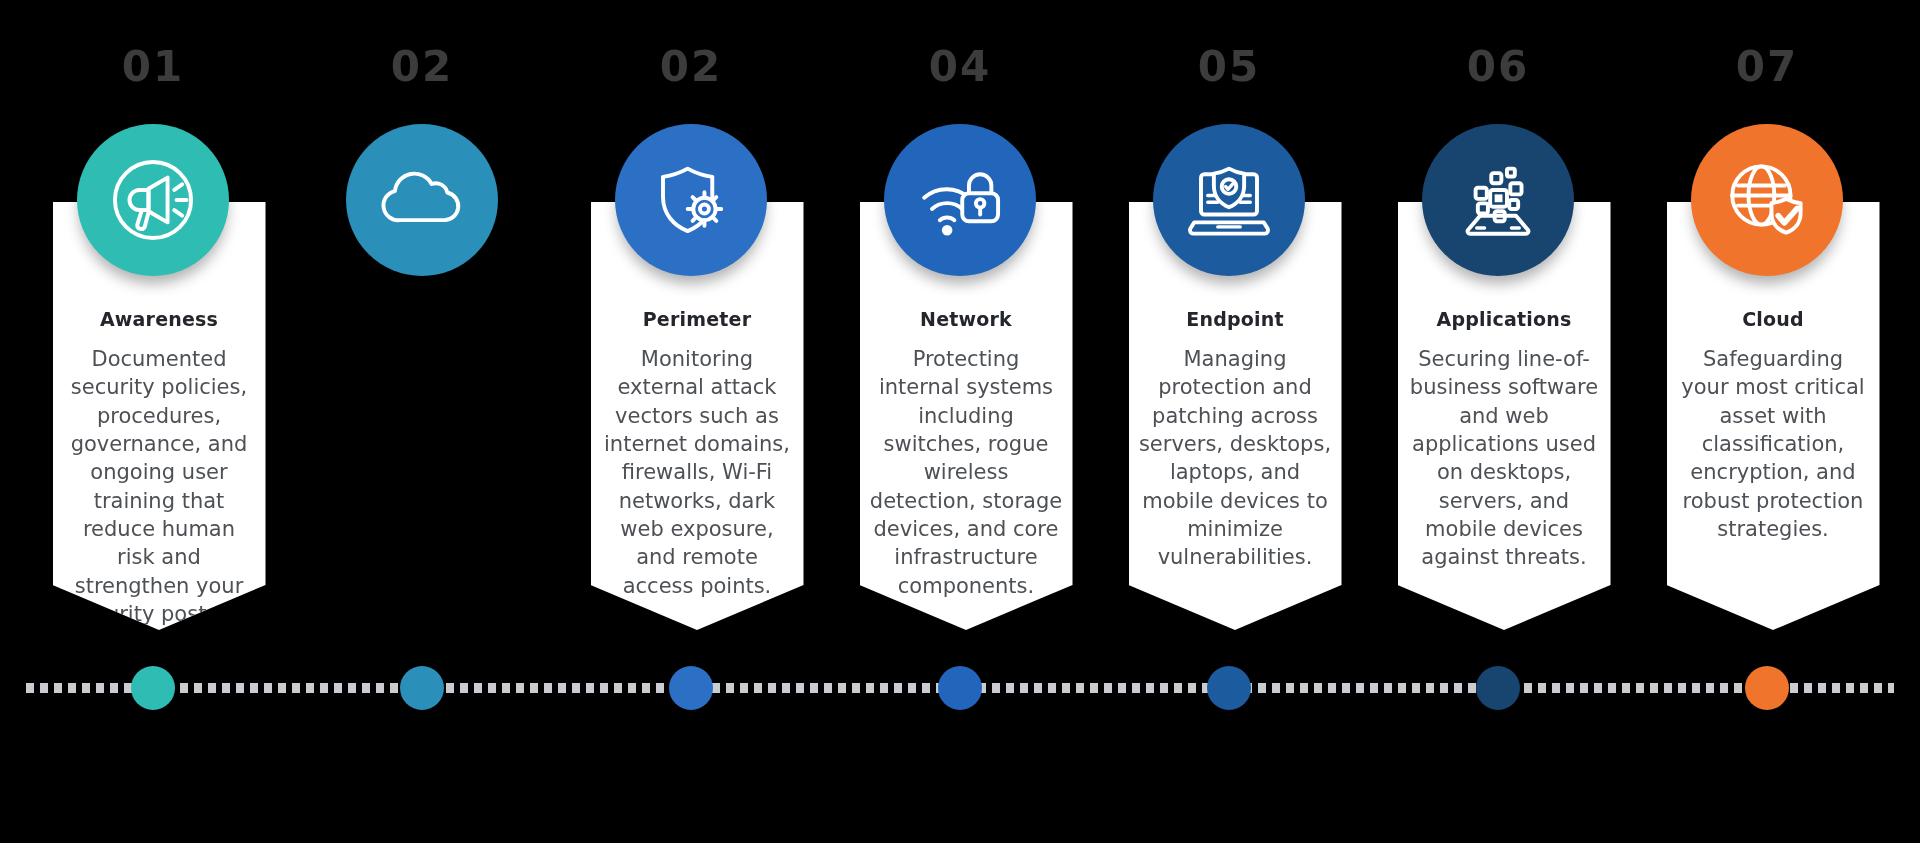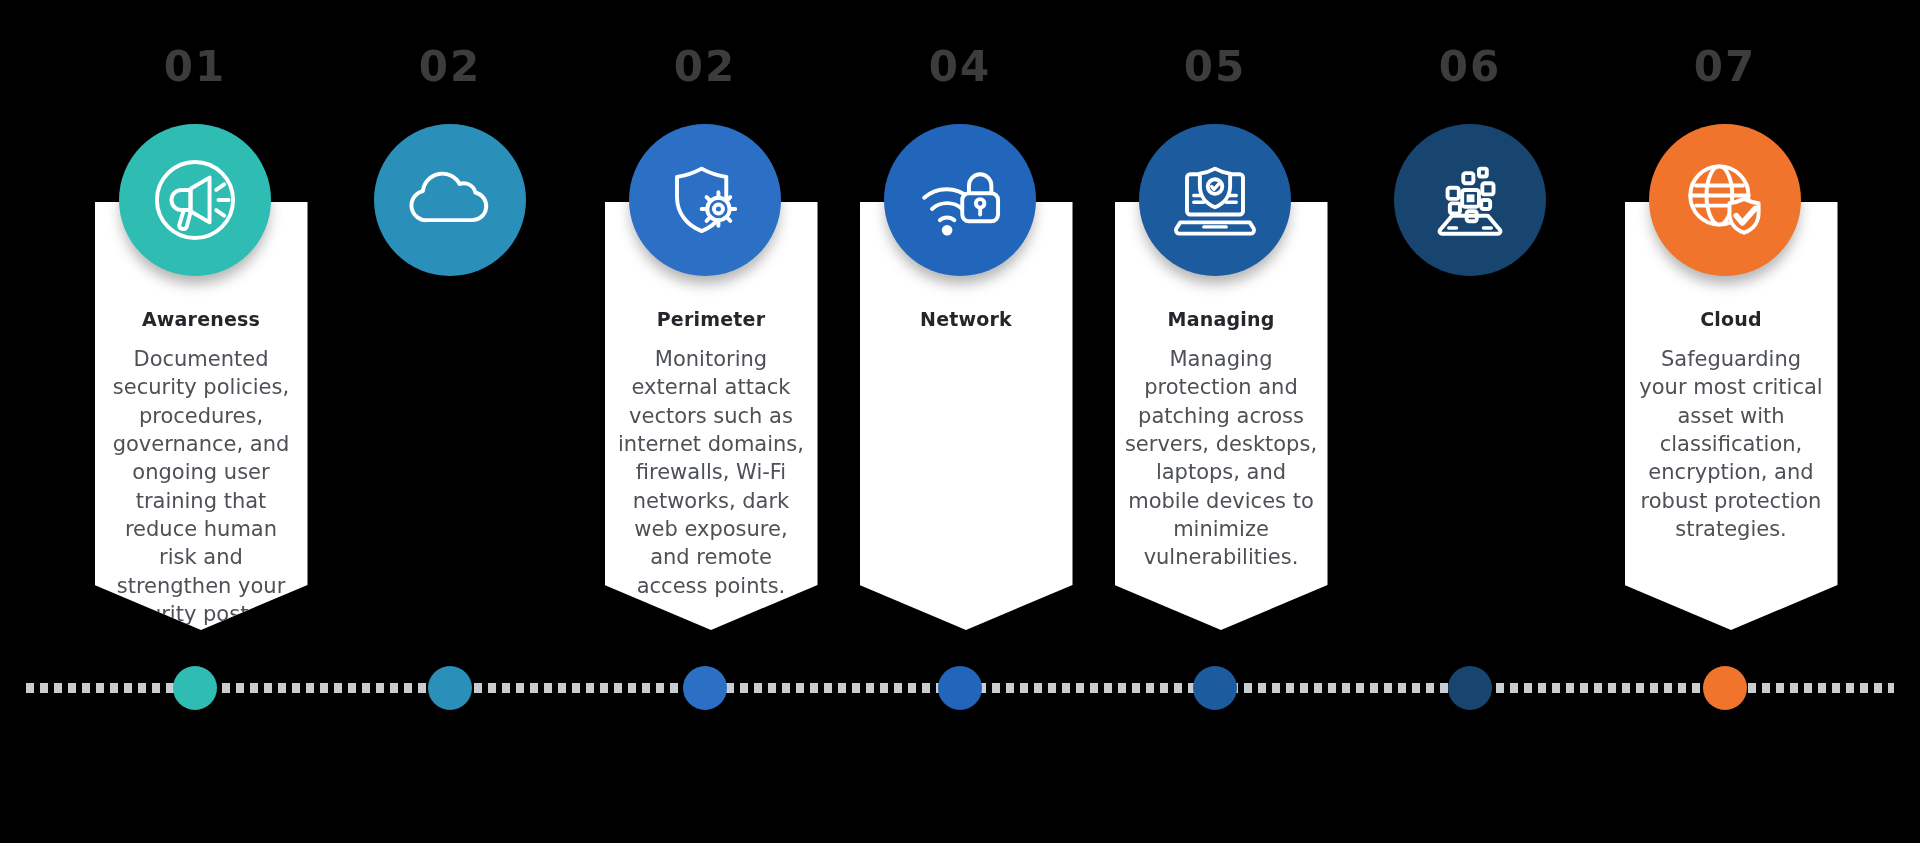--- a/index.html
+++ b/index.html
@@ -2,21 +2,21 @@
 <html><head>
 <meta charset="utf-8">
 <style>
   html,body{margin:0;padding:0;background:#000;}
   body{
     width:1920px;height:843px;position:relative;overflow:hidden;
     font-family:"DejaVu Sans","Liberation Sans",sans-serif;
   }
   .columns{
     position:absolute;inset:0;
-    display:flex;justify-content:center;gap:30px;padding:0 34px;
+    display:flex;justify-content:center;gap:44px;padding:0 34px;
   }
   .column{position:relative;width:225px;height:843px;flex:0 0 auto;}
   .layer-number{
     position:absolute;top:42px;left:0;width:100%;
     text-align:center;font-size:42px;font-weight:800;letter-spacing:2px;
     color:#3c3c3c;
   }
   .layer-circle{
     position:absolute;top:124px;left:50%;transform:translateX(-50%);
     width:152px;height:152px;border-radius:50%;z-index:2;
@@ -113,41 +113,42 @@
     <circle cx="38.5" cy="77" r="3" fill="#fff"></circle>
     <path d="M58 44 v-7 a10 10 0 0 1 20 0 v7"></path>
     <rect x="52" y="44" width="32" height="25" rx="6" fill="currentColor"></rect>
     <circle cx="68" cy="53" r="3.8"></circle>
     <path d="M68 57 v6"></path>
   </svg>
         </span>
     </div>
     <div class="layer-card">
       <h3 class="layer-title">Network</h3>
+      <p class="layer-desc">Protecting internal systems including switches, rogue wireless detection, storage devices, and core infrastructure components.</p>
     </div>
     <div class="timeline-dot" style="background: rgb(34, 102, 187);"></div>
   </div>
 
   <div class="column">
     <div class="layer-number">05</div>
     <div class="layer-circle" style="background: rgb(29, 91, 159); color: rgb(29, 91, 159);">
       <span class="icon">
           <svg viewBox="0 0 100 100" fill="none" stroke="#fff" stroke-width="3.5" stroke-linecap="round" stroke-linejoin="round">
     <rect x="25" y="27" width="50" height="36" rx="3"></rect>
     <path d="M19 70 h62 l3.5 5.5 a3 3 0 0 1 -2.7 4.5 H18.2 a3 3 0 0 1 -2.7 -4.5 Z"></path>
     <path d="M40 74 h20" stroke-width="3"></path>
     <path d="M31 46 h9 M31 52 h9 M60 46 h9 M60 52 h9" stroke-width="3"></path>
     <path d="M50 22 c4.5 2.5 9 3.8 13.5 4.5 v11 c0 9.5 -6 16 -13.5 19 c-7.5 -3 -13.5 -9.5 -13.5 -19 v-11 c4.5 -.7 9 -2 13.5 -4.5 Z" fill="currentColor"></path>
     <circle cx="50" cy="38" r="6.5"></circle>
     <path d="M47 38 l2.2 2.4 l4 -4.6" stroke-width="3"></path>
   </svg>
         </span>
     </div>
     <div class="layer-card">
-      <h3 class="layer-title">Managing</h3>
+      <h3 class="layer-title">Endpoint</h3>
       <p class="layer-desc">Managing protection and patching across servers, desktops, laptops, and mobile devices to minimize vulnerabilities.</p>
     </div>
     <div class="timeline-dot" style="background: rgb(29, 91, 159);"></div>
   </div>
 
   <div class="column">
     <div class="layer-number">06</div>
     <div class="layer-circle" style="background: rgb(23, 69, 111); color: rgb(23, 69, 111);">
       <span class="icon">
           <svg viewBox="0 0 100 100" fill="none" stroke="#fff" stroke-width="3.5" stroke-linecap="round" stroke-linejoin="round">
@@ -158,20 +159,24 @@
     <rect x="30" y="39" width="10" height="10" rx="2"></rect>
     <rect x="44" y="26" width="9" height="9" rx="2"></rect>
     <rect x="58" y="22" width="7" height="7" rx="1.5"></rect>
     <rect x="61" y="35" width="10" height="10" rx="2"></rect>
     <rect x="32" y="53" width="9" height="9" rx="2"></rect>
     <rect x="47" y="60" width="9" height="9" rx="2"></rect>
     <rect x="60" y="50" width="8" height="8" rx="2"></rect>
     <path d="M25 46 v0 M25 52 v0 M25 58 v0 M76 46 v0 M76 52 v0 M76 58 v0" stroke-width="4" stroke-dasharray="0.1 6"></path>
   </svg>
         </span>
+    </div>
+    <div class="layer-card">
+      <h3 class="layer-title">Applications</h3>
+      <p class="layer-desc">Securing line-of-business software and web applications used on desktops, servers, and mobile devices against threats.</p>
     </div>
     <div class="timeline-dot" style="background: rgb(23, 69, 111);"></div>
   </div>
 
   <div class="column">
     <div class="layer-number">07</div>
     <div class="layer-circle" style="background: rgb(240, 116, 44); color: rgb(240, 116, 44);">
       <span class="icon">
           <svg viewBox="0 0 100 100" fill="none" stroke="#fff" stroke-width="3.5" stroke-linecap="round" stroke-linejoin="round">
     <circle cx="45" cy="46" r="26"></circle>

